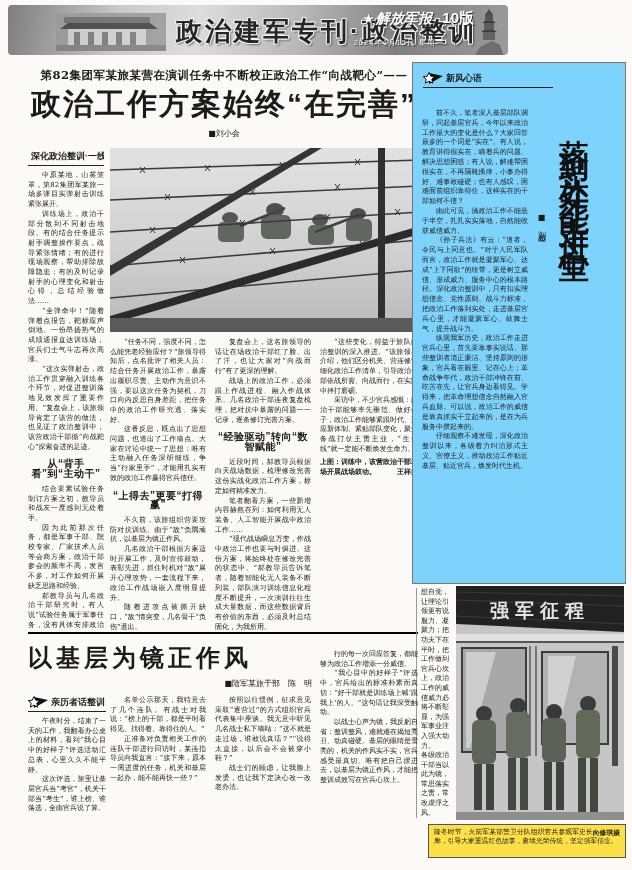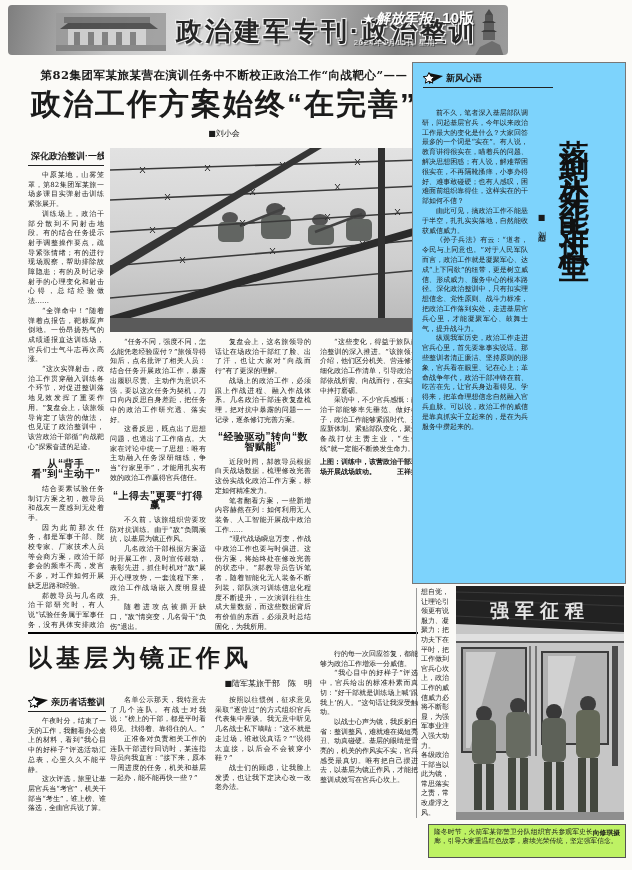--- a/index.html
+++ b/index.html
@@ -46,21 +46,21 @@
   .sb-byline{position:absolute;left:122px;top:150px;writing-mode:vertical-rl;font-size:8px;letter-spacing:2px;}
   .sb-title{position:absolute;left:140px;top:52px;height:456px;writing-mode:vertical-rl;
             font-family:"Liberation Sans","DejaVu Sans",sans-serif;font-weight:900;font-size:30px;
             letter-spacing:13px;color:#111;}
   .narrowcol{position:absolute;left:416px;top:588px;width:34px;height:230px;border-left:1px solid #999;
              padding-left:4px;font-size:7px;line-height:9.6px;}
   .narrowcol p{margin:0;text-indent:0;}
   
   .photo2{position:absolute;left:456px;top:586px;width:168px;height:234px;background:#bdbdbd;}
   .caption-box{position:absolute;left:428px;top:824px;width:186px;height:26px;border:1px solid #555;
-               padding:3px 5px;font-size:6.8px;line-height:9px;text-align:justify;background:#bef264;}
+               padding:3px 5px;font-size:6.8px;line-height:9px;text-align:justify;background:#fde047;}
   .caption-box .credit{font-family:"Liberation Sans",sans-serif;font-weight:bold;float:right;}
   
   .bottom-title{position:absolute;left:28px;top:642px;width:284px;text-align:left;
           font-family:"Liberation Sans","DejaVu Sans",sans-serif;font-weight:900;font-size:24px;letter-spacing:4px;}
   .bottom-byline{position:absolute;left:28px;top:678px;width:284px;text-align:right;font-size:8px;}
 </style>
 </head>
 <body>
 
 <div class="page">
@@ -211,20 +211,21 @@
         <polygon points="6,1 20,4 6,12" fill="#111"></polygon>
         <polygon points="6,0.5 7.8,4.2 11.8,4.6 8.8,7.2 9.7,11.2 6,9.1 2.3,11.2 3.2,7.2 0.2,4.6 4.2,4.2" fill="#fff" stroke="#111" stroke-width="1"></polygon>
       </svg>
       <span class="lbl">新风心语</span>
     </div>
     <div class="sb-body col" style="position:absolute">
         <p>前不久，笔者深入基层部队调研，问起基层官兵，今年以来政治工作最大的变化是什么？大家回答最多的一个词是“实在”。有人说，教育讲得很实在，瞄着兵的问题、解决思想困惑；有人说，解难帮困很实在，不再隔靴搔痒，小事办得好、难事敢碰硬；也有人感叹，困难面前组织靠得住，这样实在的干部如何不信？</p>
         <p>由此可见，搞政治工作不能悬于半空，扎扎实实落地，自然能收获威信威力。</p>
         <p>《孙子兵法》有云：“道者，令民与上同意也。”对于人民军队而言，政治工作就是凝聚军心、达成“上下同欲”的纽带，更是树立威信、形成威力、服务中心的根本路径。深化政治整训中，只有扣实理想信念、党性原则、战斗力标准，把政治工作落到实处，走进基层官兵心里，才能凝聚军心、鼓舞士气，提升战斗力。</p>
         <p>纵观我军历史，政治工作走进官兵心里，首先要靠事实说话。那些整训者清正廉洁、坚持原则的形象，官兵看在眼里、记在心上；革命战争年代，政治干部冲锋在前、吃苦在先，让官兵身边看得见、学得来，把革命理想信念自然融入官兵血脉。可以说，政治工作的威信是靠真抓实干立起来的，是在为兵服务中攒起来的。</p>
+        <p>仔细观察不难发现，深化政治整训以来，各级着力纠治形式主义、官僚主义，推动政治工作贴近基层、贴近官兵，焕发时代生机。</p>
       </div>
     <div class="sb-byline">■刘志超</div>
     <div class="sb-title">落到实处才能走进心里</div>
   </aside>
 
   <div class="narrowcol">
       <p>想自觉，让理论引领更有说服力、凝聚力；把功夫下在平时，把工作做到官兵心坎上，政治工作的威信威力必将不断彰显，为强军事业注入强大动力。</p>
       <p>各级政治干部当以此为镜，常思落实之责，常改虚浮之风。</p>
     </div>
 

